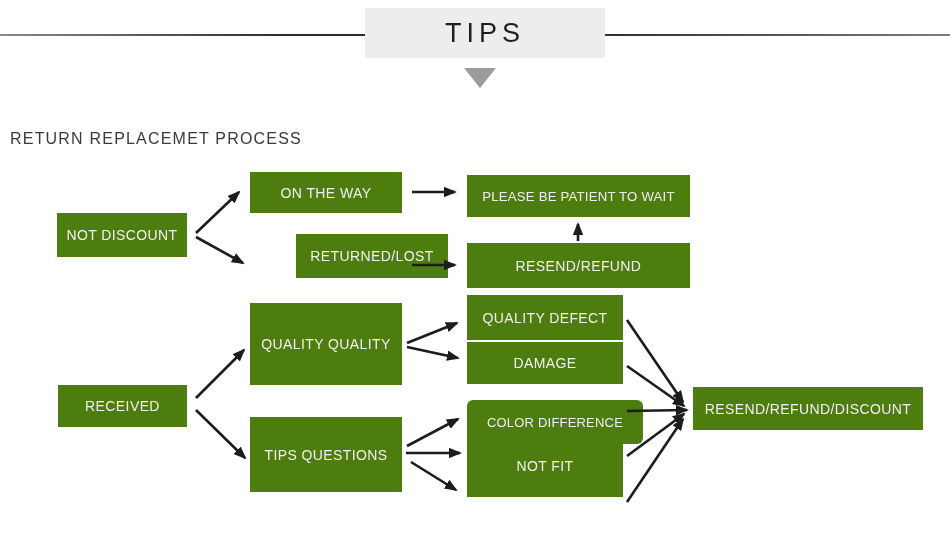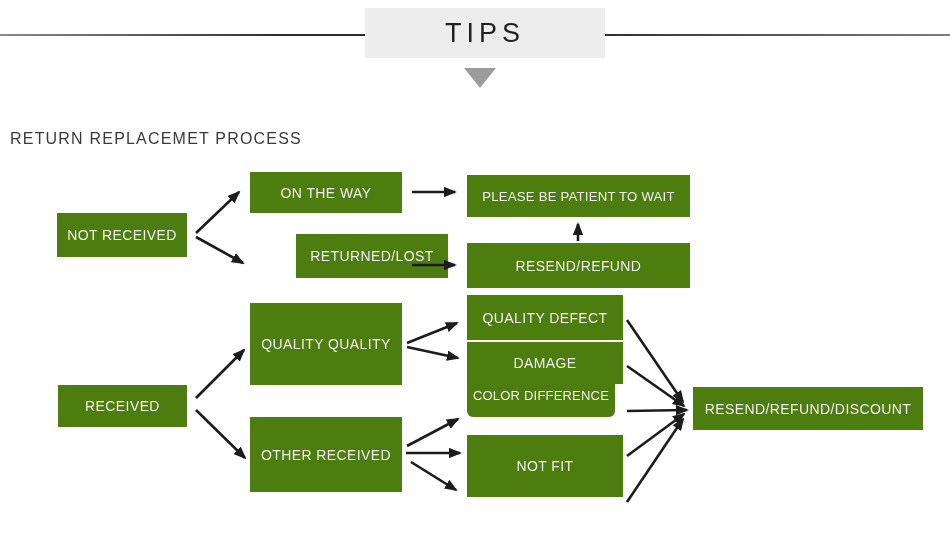--- a/index.html
+++ b/index.html
@@ -43,21 +43,21 @@
   .n-not-received   {left:57px;  top:213px; width:130px; height:44px;}
   .n-on-the-way     {left:250px; top:172px; width:152px; height:41px;}
   .n-returned-lost  {left:250px; top:234px; width:152px; height:44px;margin-left:46px;}
   .n-please-wait    {left:467px; top:175px; width:223px; height:42px; font-size:13.2px; letter-spacing:.2px;}
   .n-resend-refund  {left:467px; top:243px; width:223px; height:45px;}
   .n-received       {left:58px;  top:385px; width:129px; height:42px;}
   .n-quality-problems{left:250px;top:303px; width:152px; height:82px;}
   .n-other-questions{left:250px; top:417px; width:152px; height:75px;}
   .n-quality-defect {left:467px; top:295px; width:156px; height:45px;}
   .n-damage         {left:467px; top:342px; width:156px; height:42px;}
-  .n-color-difference{left:467px;top:373px; width:148px; height:44px; font-size:13px; letter-spacing:.2px;border-radius:6px;}
+  .n-color-difference{left:467px;top:400px; width:176px; height:44px; font-size:13px; letter-spacing:.2px;border-radius:6px;}
   .n-not-fit        {left:467px; top:435px; width:156px; height:62px;}
   .n-wrong-delivery {left:467px; top:482px; width:156px; height:45px;}
   .n-resend-discount{left:693px; top:387px; width:230px; height:43px;}
   
   svg.arrows{
     position:absolute;left:0;top:0;width:950px;height:540px;
     z-index:3;pointer-events:none;
   }
   svg.arrows line{stroke:#1c1c1c;stroke-width:2.6;}
 </style>
@@ -70,42 +70,42 @@
 
   <div class="tips-box">
     <span>TIPS</span>
   </div>
 
   <div class="down-triangle"></div>
 
   <div class="section-label">RETURN REPLACEMET PROCESS</div>
 
   <div class="node n-not-received">
-    <span>NOT RECEIVED</span>
+    <span>NOT DISCOUNT</span>
   </div>
   <div class="node n-on-the-way">
     <span>ON THE WAY</span>
   </div>
   <div class="node n-returned-lost">
     <span>RETURNED/LOST</span>
   </div>
   <div class="node n-please-wait">
     <span>PLEASE BE PATIENT TO WAIT</span>
   </div>
   <div class="node n-resend-refund">
     <span>RESEND/REFUND</span>
   </div>
   <div class="node n-received">
     <span>RECEIVED</span>
   </div>
   <div class="node n-quality-problems">
     <span>QUALITY QUALITY</span>
   </div>
   <div class="node n-other-questions">
-    <span>OTHER RECEIVED</span>
+    <span>TIPS QUESTIONS</span>
   </div>
   <div class="node n-quality-defect">
     <span>QUALITY DEFECT</span>
   </div>
   <div class="node n-damage">
     <span>DAMAGE</span>
   </div>
   <div class="node n-color-difference">
     <span>COLOR DIFFERENCE</span>
   </div>

